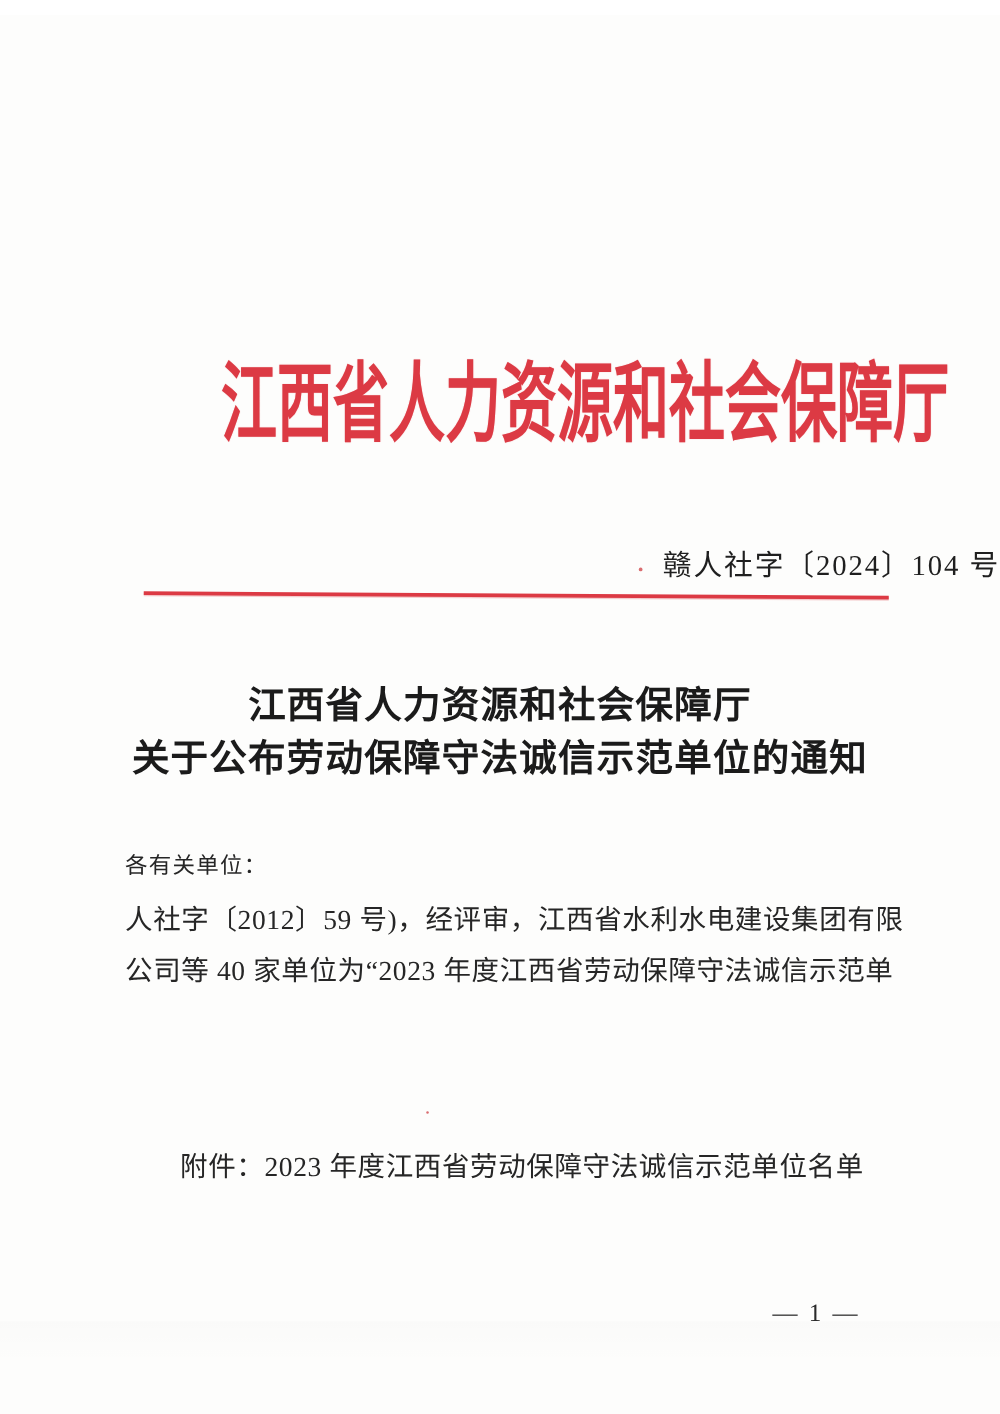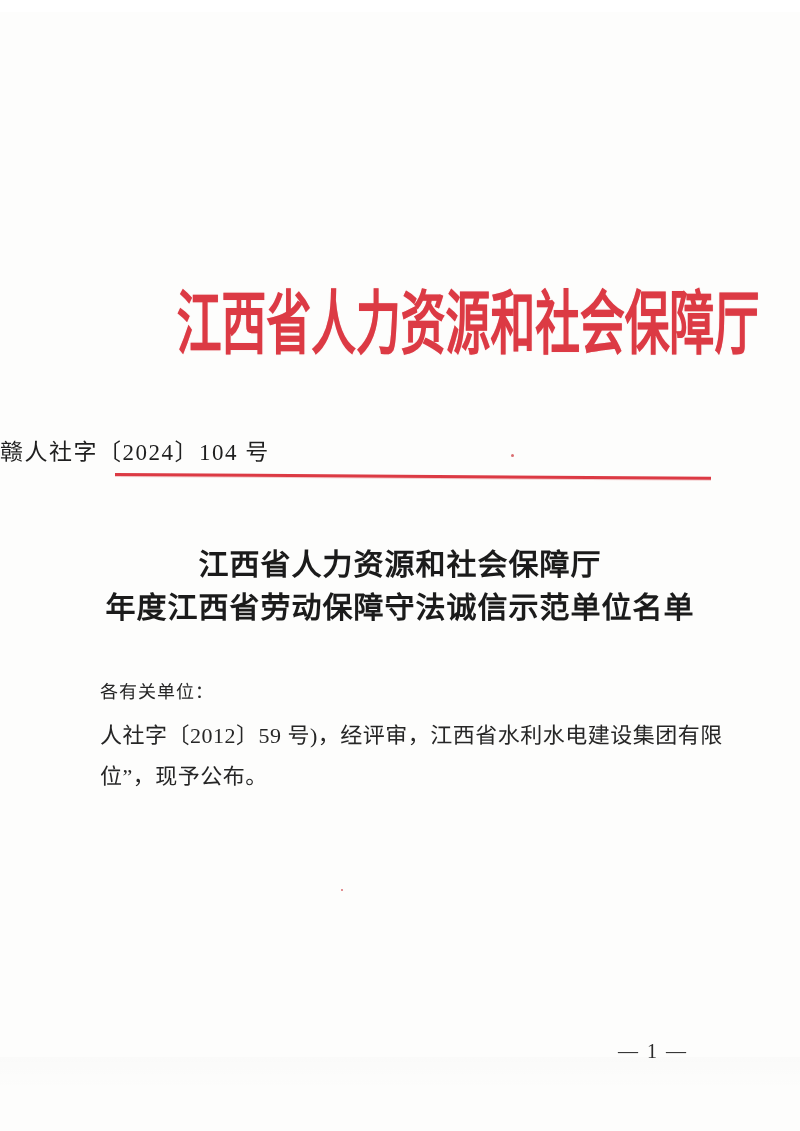--- a/index.html
+++ b/index.html
@@ -53,21 +53,21 @@
     transform-origin:center;
     text-shadow:0 0 1px rgba(220,58,68,.45);
   }
 
   
   .doc-number{
     position:absolute;
     top:421px;
     left:0;
     width:100%;
-    text-align:left;
+    text-align:right;
     font-size:23px;
     letter-spacing:1.5px;
     color:var(--ink);
   }
 
   
   .red-rule{
     position:absolute;
     top:461px;
     left:115px;
@@ -160,30 +160,31 @@
   <div class="letterhead">
     <span class="letterhead-inner">江西省人力资源和社会保障厅</span>
   </div>
 
   <div class="doc-number">赣人社字〔2024〕104 号</div>
 
   <div class="red-rule"></div>
 
   <div class="notice-title">
     <div class="t-line">江西省人力资源和社会保障厅</div>
-    <div class="t-line">年度江西省劳动保障守法诚信示范单位名单</div>
+    <div class="t-line">关于公布劳动保障守法诚信示范单位的通知</div>
   </div>
 
   <div class="salutation">各有关单位：</div>
 
   <div class="paragraph">
     <div class="para-line">人社字〔2012〕59 号)，经评审，江西省水利水电建设集团有限</div>
-    <div class="para-line">位”，现予公布。</div>
+    <div class="para-line">公司等 40 家单位为“2023 年度江西省劳动保障守法诚信示范单</div>
   </div>
 
+  <div class="attachment">附件：2023 年度江西省劳动保障守法诚信示范单位名单</div>
 
   <div class="page-number">— 1 —</div>
 
   <span class="speck s1"></span>
   <span class="speck s2"></span>
   <div class="scan-noise"></div>
 
 </div>
 
 </body></html>

